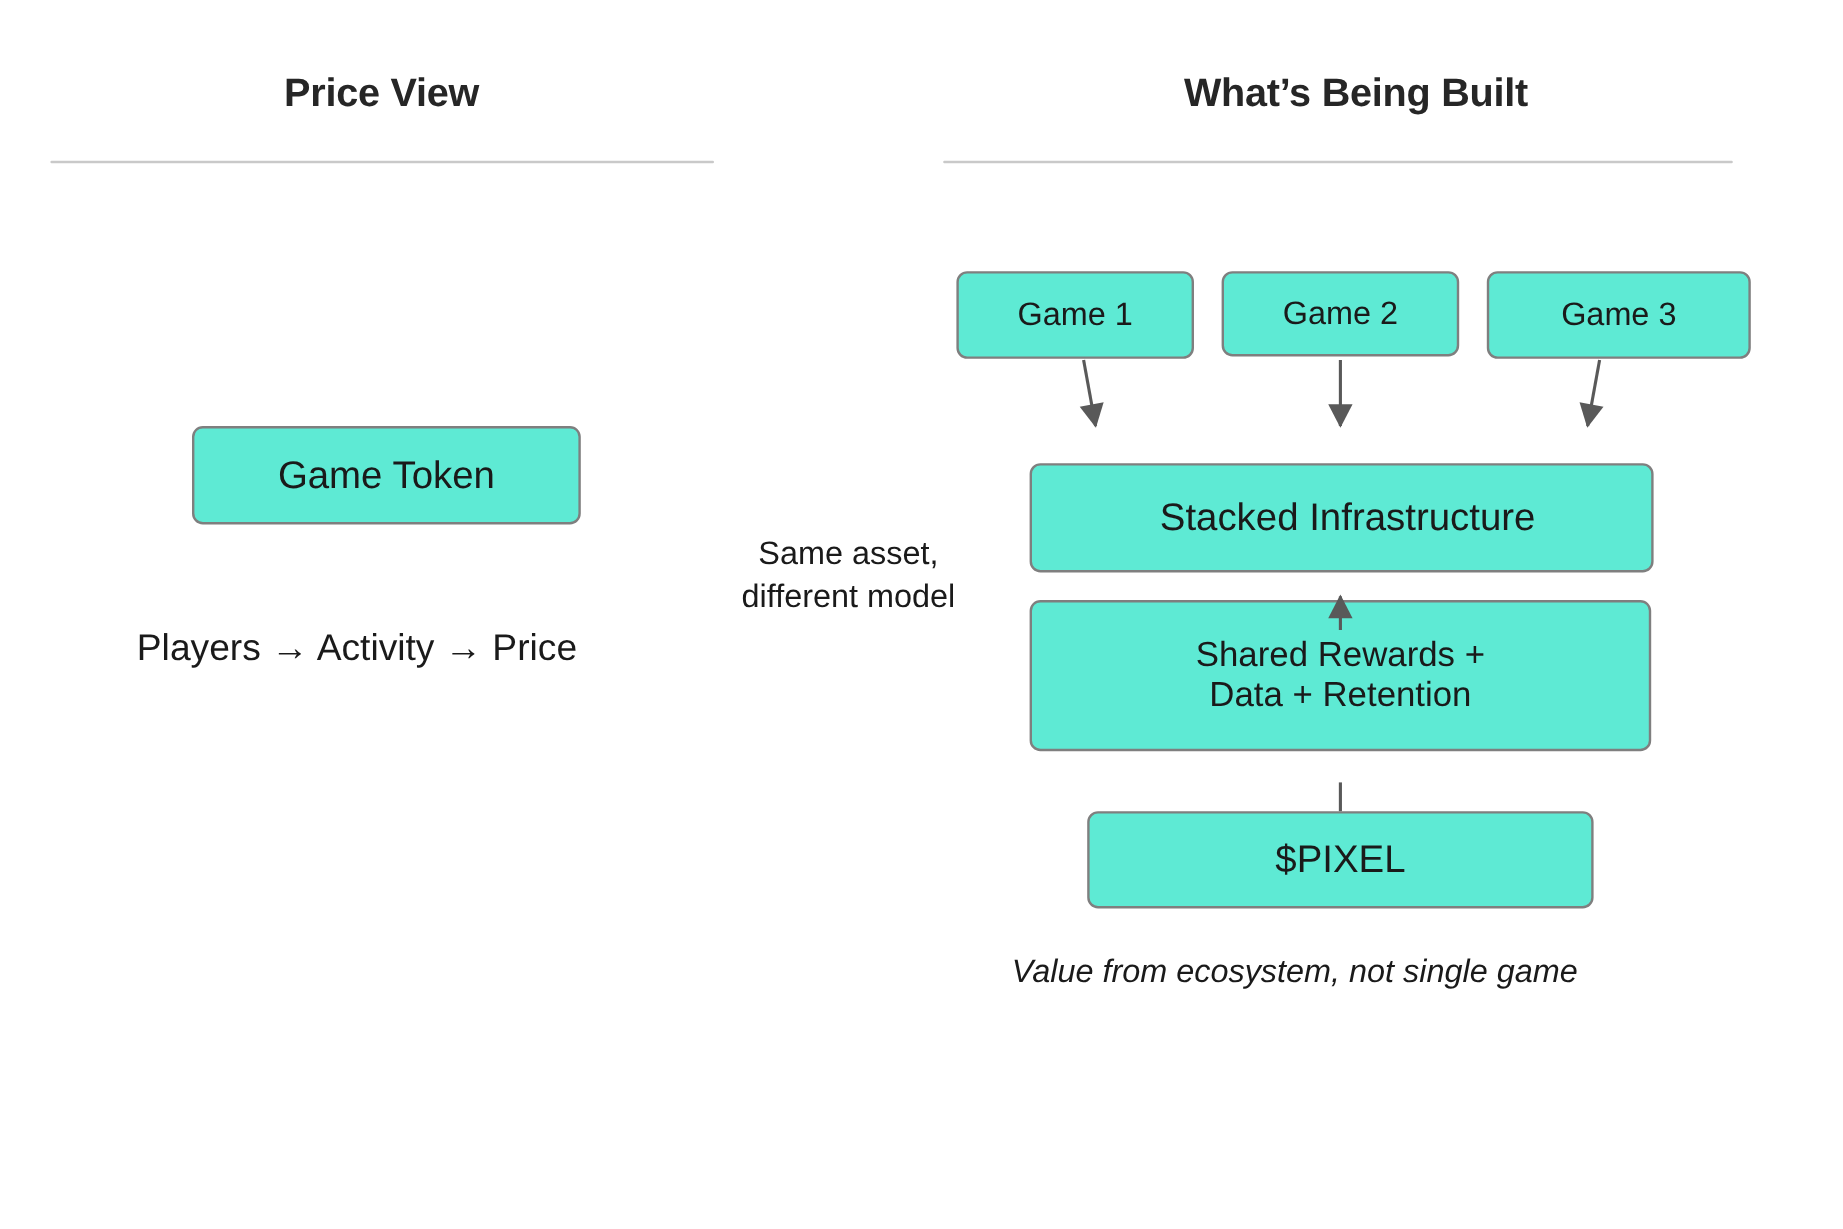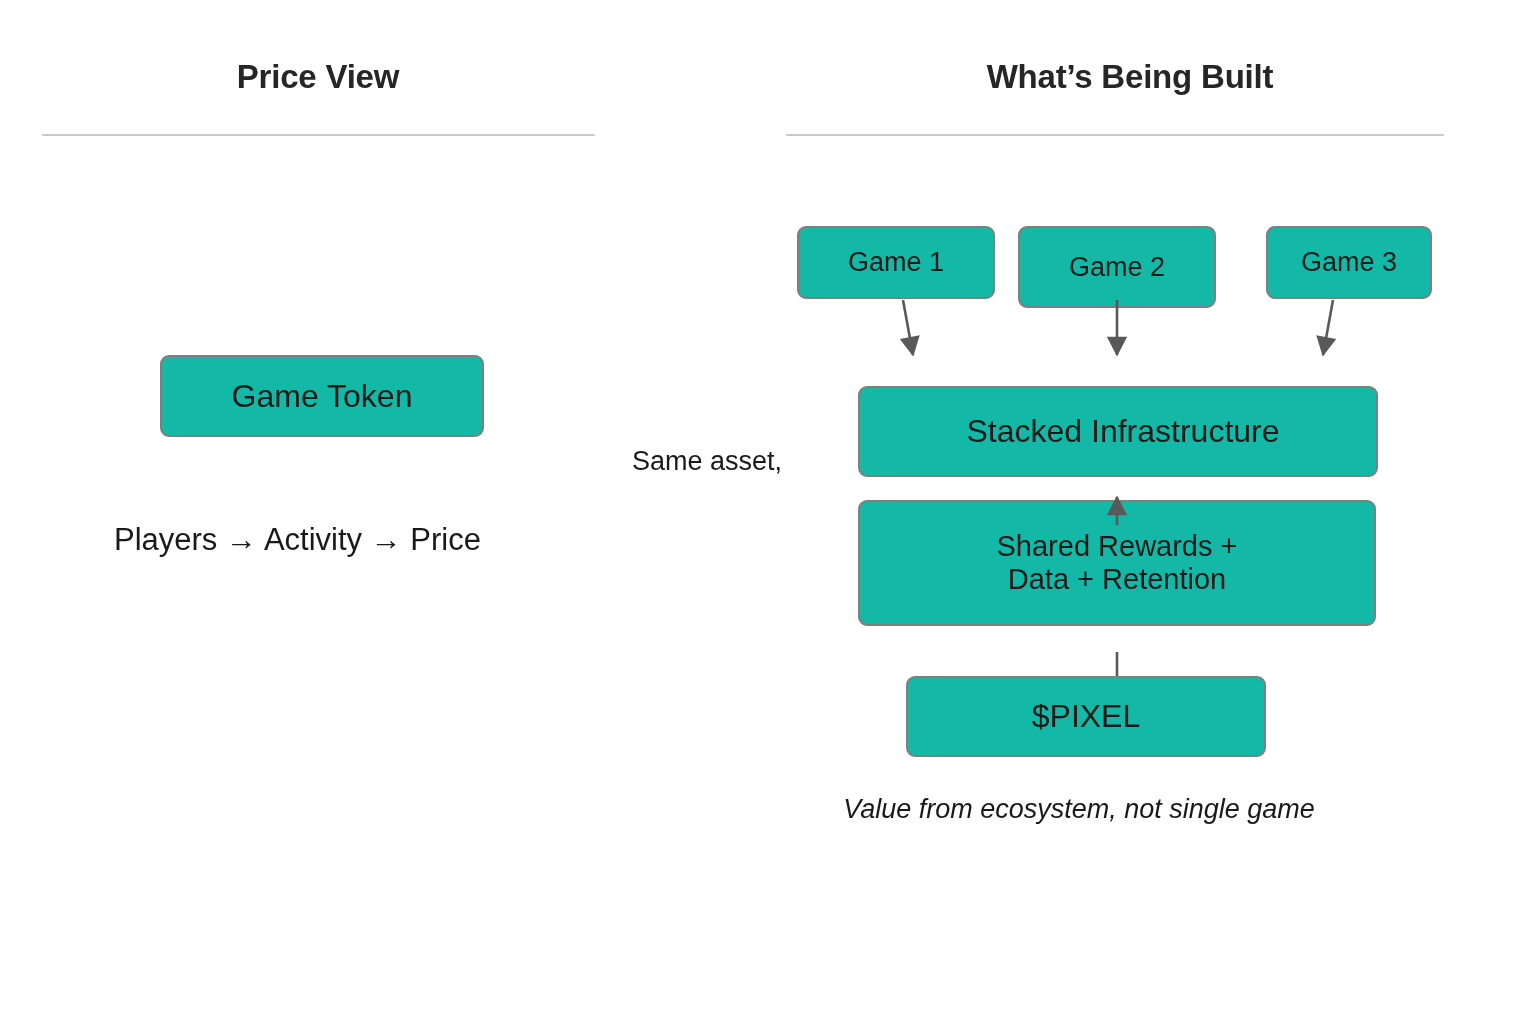--- a/index.html
+++ b/index.html
@@ -32,21 +32,21 @@
     height: 2px;
     background: #c9c9c9;
     border-radius: 1px;
   }
 
   
   .node {
     box-sizing: border-box;
     border: 2px solid #7f7f7f;
     border-radius: 9px;
-    background: #14b8a6;
+    background: #5eead4;
     display: flex;
     align-items: center;
     justify-content: center;
     text-align: center;
     color: #1a1a1a;
     line-height: 1.14;
   }
   .node-lg   { font-size: 32px; text-align: center; }
   .node-md   { font-size: 29px; }
   .node-sm   { font-size: 27px; }
@@ -90,48 +90,49 @@
 <div class="abs rule" style="left:42px; top:134px; width:553px;"></div>
 
 <div class="abs node node-lg" style="left:160px; top:355px; width:324px; height:82px;">
   <span>Game Token</span>
 </div>
 
 <div class="abs flow-text" style="left:114px; top:524px;">Players → Activity → Price</div>
 
 <div class="abs note-text" style="left:567px; top:443px; width:280px;">
   <div>Same asset,</div>
+  <div>different model</div>
 </div>
 
 <div class="abs col-title" style="left:915px; top:60px; width:430px;">What’s Being Built</div>
 
 <div class="abs rule" style="left:786px; top:134px; width:658px;"></div>
 
 <div class="abs node node-sm" style="left:797px; top:226px; width:198px; height:73px;">
   <span>Game 1</span>
 </div>
-<div class="abs node node-sm" style="left:1018px; top:226px; width:198px; height:82px;">
+<div class="abs node node-sm" style="left:1018px; top:226px; width:198px; height:71px;">
   <span>Game 2</span>
 </div>
-<div class="abs node node-sm" style="left:1239px; top:226px; width:166px; height:73px;margin-left:27px;">
+<div class="abs node node-sm" style="left:1239px; top:226px; width:220px; height:73px;">
   <span>Game 3</span>
 </div>
 
 <div class="abs node node-lg" style="left:858px; top:386px; width:520px; height:91px;padding-left:10px;">
   <span>Stacked Infrastructure</span>
 </div>
 
 <div class="abs node node-md" style="left:858px; top:500px; width:518px; height:126px;">
   <div>
     <div>Shared Rewards +</div>
     <div>Data + Retention</div>
   </div>
 </div>
 
-<div class="abs node node-lg" style="left:906px; top:676px; width:360px; height:81px;">
+<div class="abs node node-lg" style="left:906px; top:676px; width:422px; height:81px;">
   <span>$PIXEL</span>
 </div>
 
 <div class="abs caption-text" style="left:779px; top:796px; width:600px;">Value from ecosystem, not single game</div>
 
 <svg class="connectors" viewBox="0 0 1536 1024">
   <defs>
     <marker id="arrowdown" markerWidth="9" markerHeight="9" refX="4.2" refY="7.6" orient="auto" markerUnits="strokeWidth">
       <path d="M0.4,0.4 L4.2,8 L8,0.4 Z" fill="#595959"></path>
     </marker>

